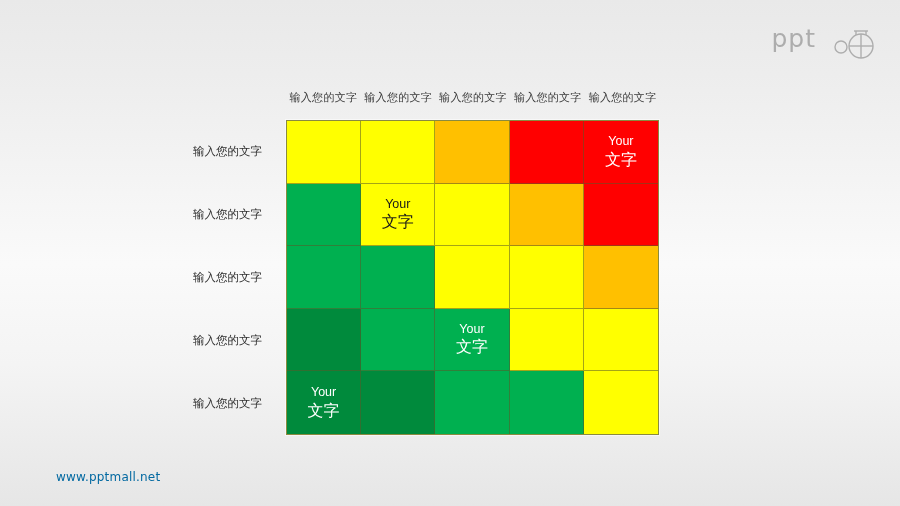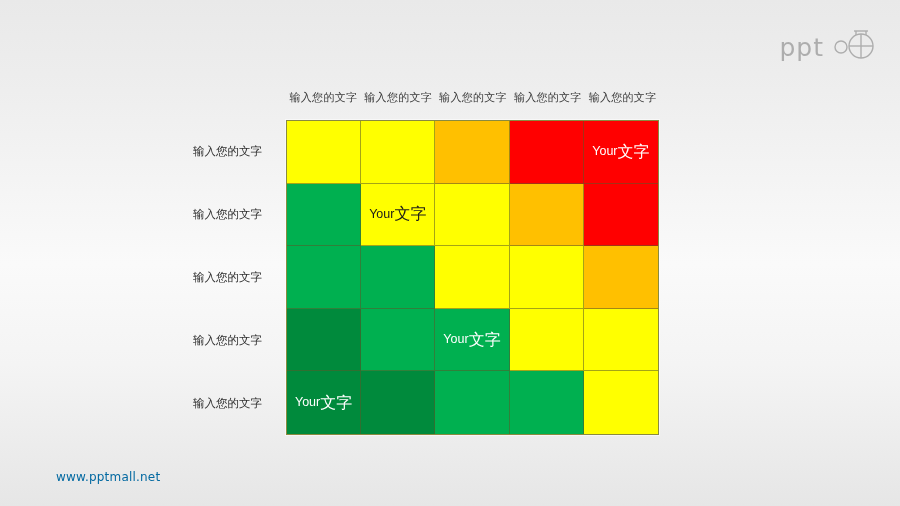--- a/index.html
+++ b/index.html
@@ -22,22 +22,22 @@
                 #e6e6e6 100%);
     position: relative;
   }
 
   
   .brand-logo {
     position: absolute;
     top: 26px;
     right: 22px;
     display: flex;
-    align-items: flex-end;
-    gap: 8px;
+    align-items: flex-start;
+    gap: 16px;
     opacity: .55;
   }
   .brand-logo .brand-word {
     font-size: 25px;
     letter-spacing: 1px;
     color: #7b7b7b;
     font-family: "DejaVu Sans", sans-serif;
     line-height: 1;
   }
   .brand-logo svg { display: block; }
@@ -99,21 +99,21 @@
     grid-template-columns: repeat(5, 1fr);
     grid-template-rows: repeat(5, 1fr);
     border: 1px solid #8a8a40;
     box-shadow: 0 0 0 1px rgba(255,255,255,.5);
   }
 
   .cell {
     border-right: 1px solid rgba(90,90,40,.55);
     border-bottom: 1px solid rgba(90,90,40,.55);
     display: flex;
-    flex-direction: row;
+    flex-direction: column;
     align-items: center;
     justify-content: center;
     line-height: 1.25;
     font-size: 12.5px;
     text-align: right;
     user-select: none;
   }
   .cell:nth-child(5n) { border-right: none; }
   .cell:nth-child(n+21) { border-bottom: none; }
 

